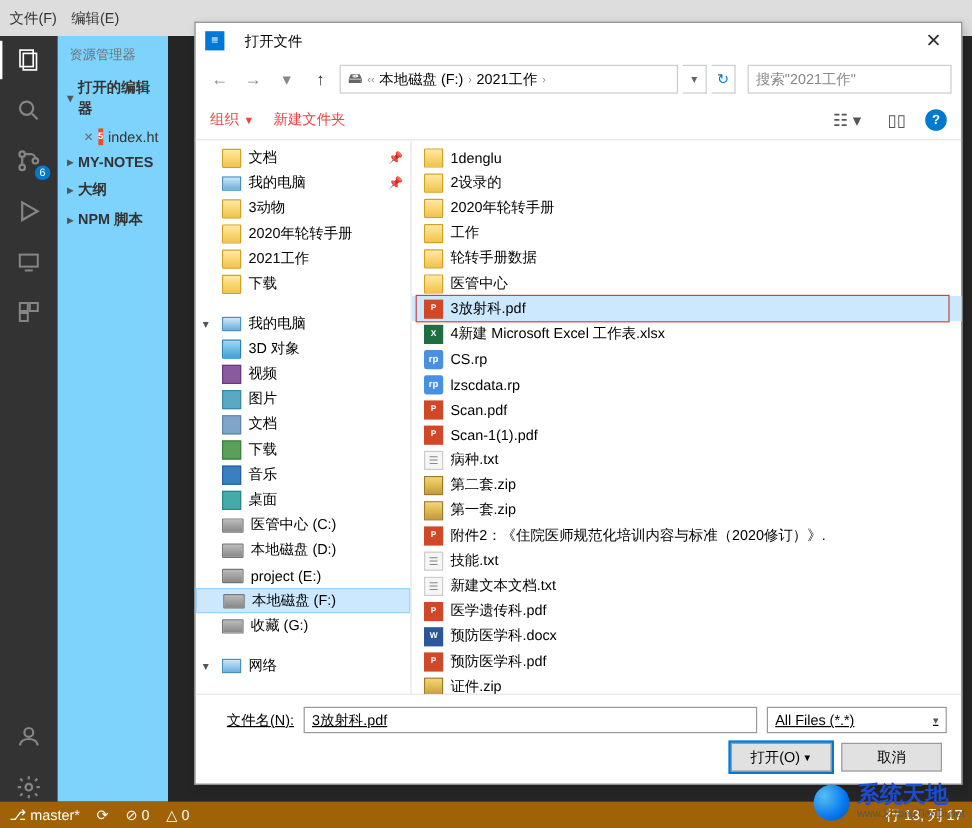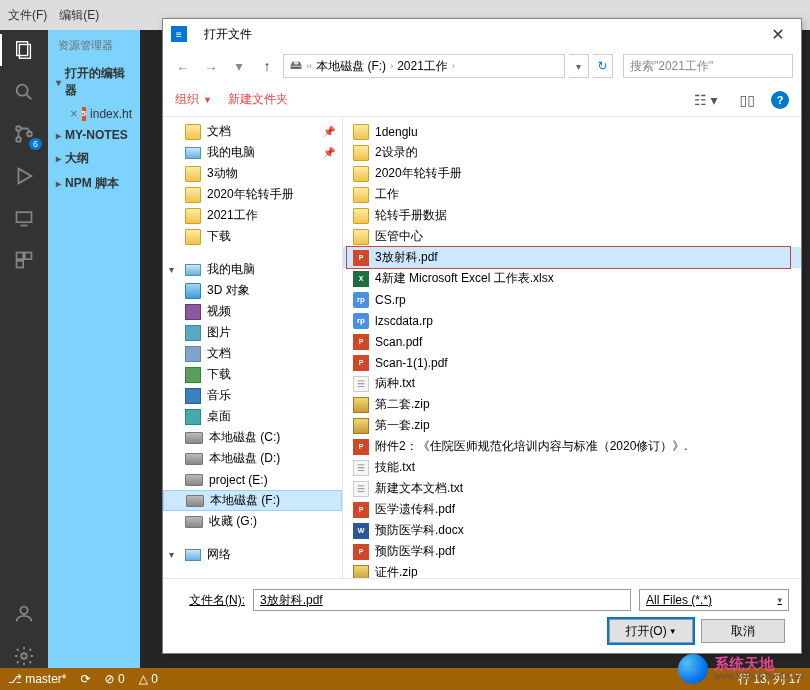--- a/index.html
+++ b/index.html
@@ -74,21 +74,21 @@
 .fn-label { width: 70px; text-align: right; }
 .fn-input { flex: 1; height: 22px; border: 1px solid #999; padding: 0 6px; }
 .filter-input { width: 150px; height: 22px; border: 1px solid #999; padding: 0 6px; display: flex; align-items: center; justify-content: space-between; }
 .btn-row { display: flex; justify-content: flex-end; gap: 8px; padding-right: 4px; }
 .dlg-btn { min-width: 84px; height: 24px; border: 1px solid #999; background: #e1e1e1; display: flex; align-items: center; justify-content: center; gap: 2px; }
 .dlg-btn.primary-hl { outline: 2px solid #0078d7; }
 
 .watermark { position: absolute; right: 6px; bottom: 6px; display: flex; align-items: center; gap: 6px; opacity: 0.95; }
 .wm-logo { width: 30px; height: 30px; border-radius: 50%; background: radial-gradient(circle at 30% 30%, #5ac8fa, #007aff 60%, #0051a8); }
 .wm-text { line-height: 1.1; }
-.wm-text .big { font-size: 15px; font-weight: bold; color: #ec4899; }
+.wm-text .big { font-size: 19px; font-weight: bold; color: #1d4ed8; }
 .wm-text .small { font-size: 9px; color: #555; }
 
 svg { display: block; }
 </style>
 </head>
 <body>
 
 <div class="vscode">
   <div class="vscode-titlebar">
     <span class="menu-item">文件(F)</span>
@@ -276,21 +276,21 @@
         <div class="tree-item indent-1">
           <span class="folder-icon" style="background:#3a7fbf;border:1px solid #2a5f9f;"></span>
           <span>音乐</span>
         </div>
         <div class="tree-item indent-1">
           <span class="folder-icon" style="background:#4aa;border:1px solid #288;"></span>
           <span>桌面</span>
         </div>
         <div class="tree-item indent-1">
           <span class="folder-icon drive-gray"></span>
-          <span>本地磁盘 (C:)</span>
+          <span>医管中心 (C:)</span>
         </div>
         <div class="tree-item indent-1">
           <span class="folder-icon drive-gray"></span>
           <span>本地磁盘 (D:)</span>
         </div>
         <div class="tree-item indent-1">
           <span class="folder-icon drive-gray"></span>
           <span>project (E:)</span>
         </div>
         <div class="tree-item indent-1 selected">

